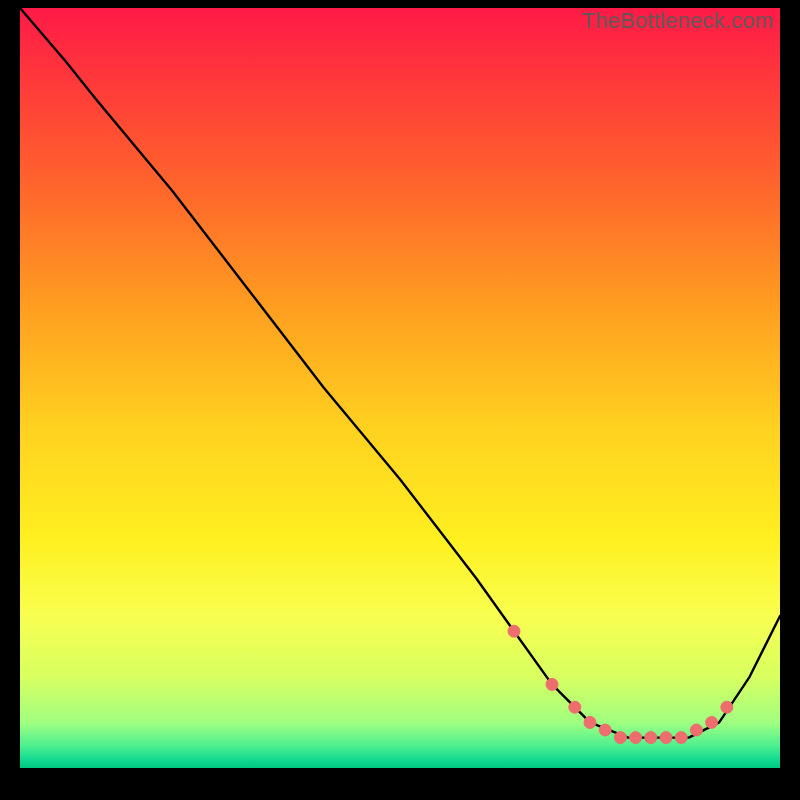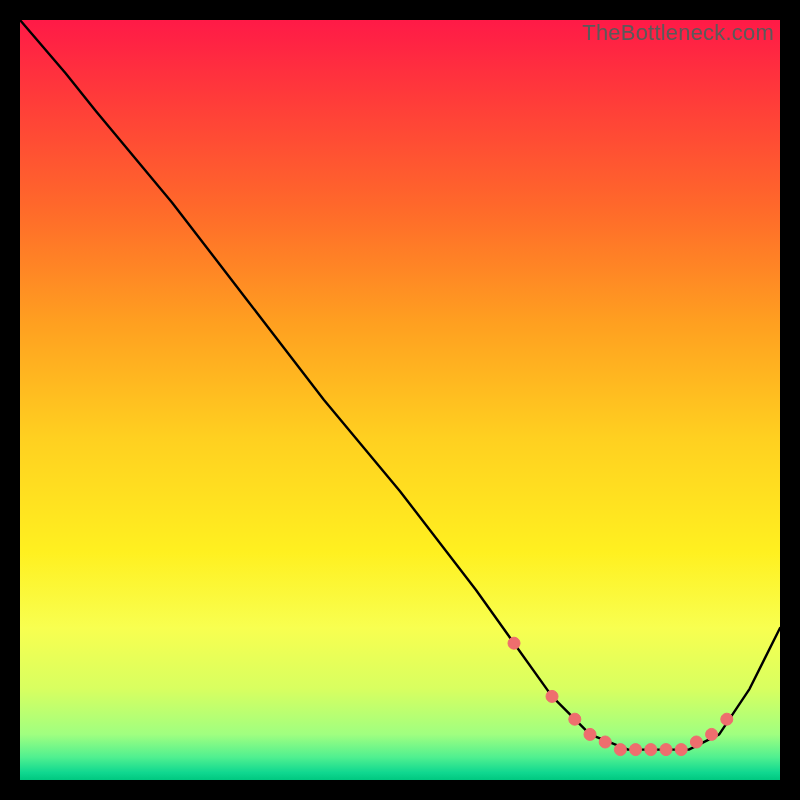--- a/index.html
+++ b/index.html
@@ -13,21 +13,21 @@
   }
   .frame {
     position: relative;
     width: 800px;
     height: 800px;
     background: #000;
   }
   .plot-area {
     position: absolute;
     left: 20px;
-    top: 20px;
+    top: 8px;
     width: 760px;
     height: 544px;
   }
   .gradient-bg {
     position: absolute;
     left: 0;
     top: 0;
     width: 760px;
     height: 760px;
     background: linear-gradient(to bottom,

